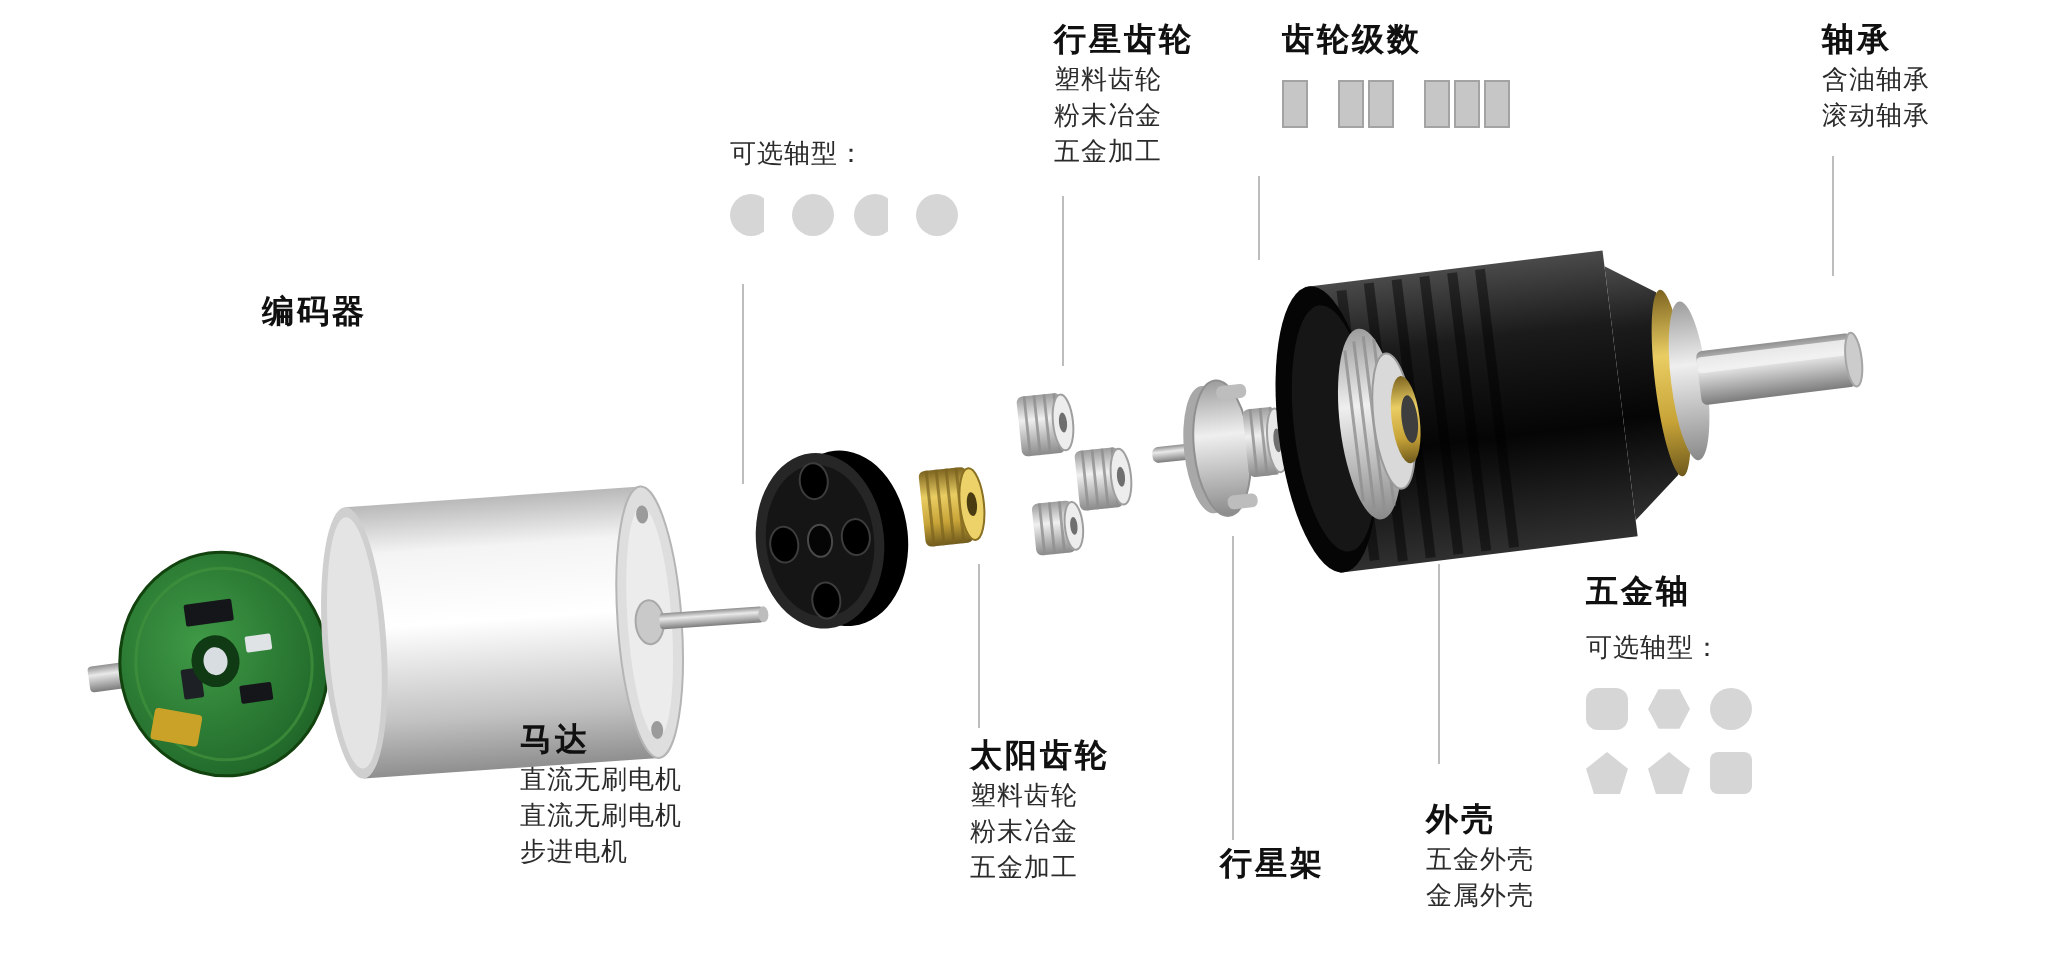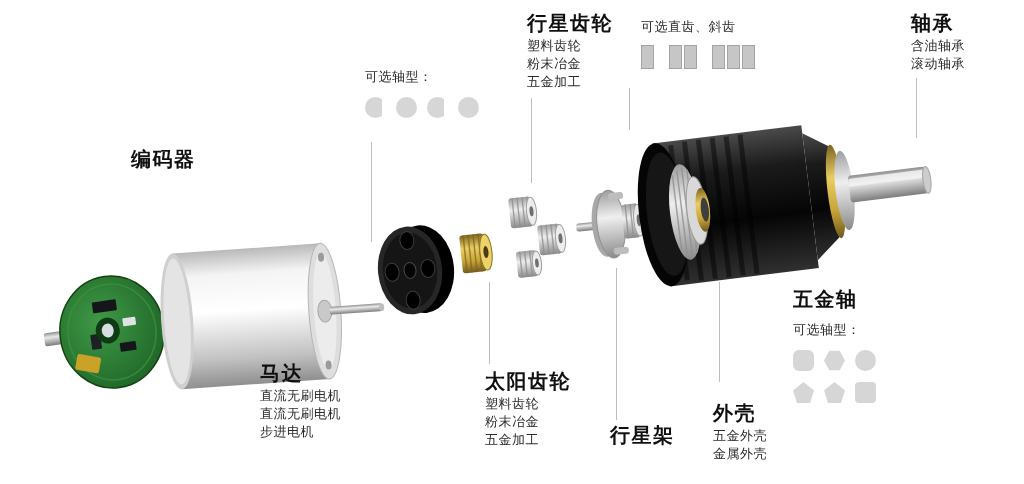--- a/index.html
+++ b/index.html
@@ -1,21 +1,21 @@
 <!DOCTYPE html>
 <html><head>
 <meta charset="utf-8">
 <style>
   *{margin:0;padding:0;box-sizing:border-box;}
   html,body{width:1024px;height:484px;}
   body{background:#ffffff;position:relative;overflow:hidden;font-family:"DejaVu Sans",sans-serif;}
   #illustration{position:absolute;left:0;top:0;z-index:1;}
   .leader{position:absolute;width:1px;background:#bdbdbd;z-index:2;}
   .callout{position:absolute;z-index:3;}
-  .c-title{font-size:20px;font-weight:700;color:#101010;letter-spacing:1.5px;}
+  .c-title{font-size:16px;font-weight:700;color:#101010;letter-spacing:1.5px;}
   .c-sub{font-size:13px;color:#2b2b2b;margin-top:8px;letter-spacing:0.5px;}
   .c-item{font-size:13px;color:#2b2b2b;margin-top:0;letter-spacing:0.5px;}
   .shape-row{margin-top:11px;white-space:nowrap;font-size:0;}
   .shp{display:inline-block;width:21px;height:21px;background:#d6d6d6;margin-right:10px;vertical-align:middle;position:relative;}
   .shp.circle{border-radius:50%;}
   .shp.d-round{border-radius:50%;}
   .shp.d-round::after{content:"";position:absolute;top:0;right:-1px;width:5px;height:100%;background:#fff;}
   .shp.rounded-square{border-radius:6px;}
   .shp.hexagon{clip-path:polygon(25% 3%,75% 3%,100% 50%,75% 97%,25% 97%,0% 50%);}
   .shp.pentagon{clip-path:polygon(50% 0%,100% 40%,81% 100%,19% 100%,0% 40%);}
@@ -175,21 +175,21 @@
 </div>
 
 <div class="callout" style="left:527px;top:10px;">
   <div class="c-title">行星齿轮</div>
   <div class="c-item">塑料齿轮</div>
   <div class="c-item">粉末冶金</div>
   <div class="c-item">五金加工</div>
 </div>
 
 <div class="callout" style="left:641px;top:10px;">
-  <div class="c-sub">可选直齿、斜齿</div>
+  <div class="c-title">齿轮级数</div>
   <div class="gs-row"><span class="gs-group"><span class="gs-rect"></span></span><span class="gs-group"><span class="gs-rect"></span><span class="gs-rect"></span></span><span class="gs-group"><span class="gs-rect"></span><span class="gs-rect"></span><span class="gs-rect"></span></span></div>
 </div>
 
 <div class="callout" style="left:911px;top:10px;">
   <div class="c-title">轴承</div>
   <div class="c-item">含油轴承</div>
   <div class="c-item">滚动轴承</div>
 </div>
 
 <div class="callout" style="left:260px;top:360px;">

